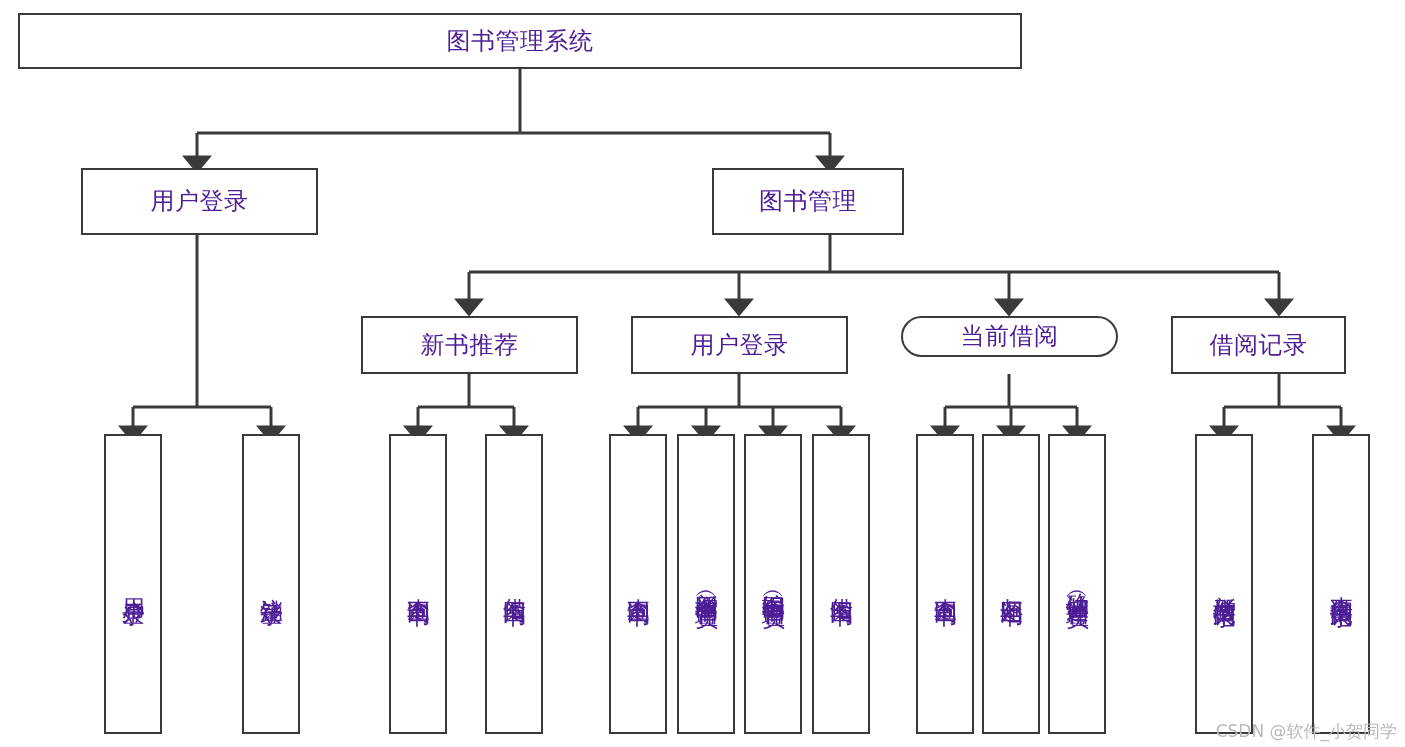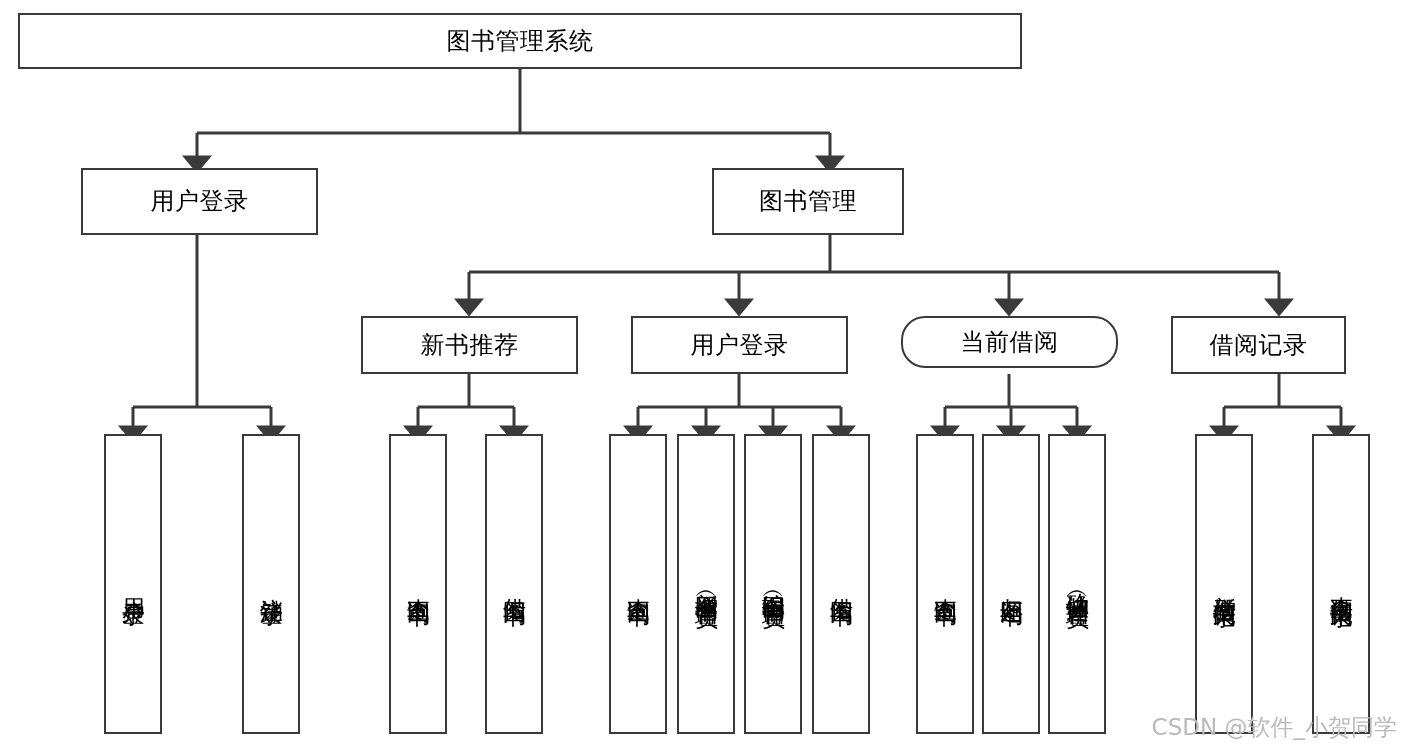--- a/index.html
+++ b/index.html
@@ -26,21 +26,21 @@
     height: 747px;
   }
   .node {
     position: absolute;
     box-sizing: border-box;
     border: 2px solid #3a3a3a;
     background: #ffffff;
     display: flex;
     align-items: center;
     justify-content: center;
-    color: #000000;
+    color: #4c1d95;
     z-index: 2;
   }
   .node .label {
     display: block;
     text-align: center;
     line-height: 1.18;
     letter-spacing: 0.5px;
   }
   .node.horizontal .label {
     writing-mode: horizontal-tb;
@@ -59,21 +59,21 @@
     max-height: 100%;
   }
   .node.root .label { font-size: 24px; }
   .node.level2 .label { font-size: 24px; }
   .node.level3 .label { font-size: 24px; }
 
   #watermark {
     position: absolute;
     right: 8px;
     bottom: 4px;
-    font-size: 23px;
+    font-size: 17px;
     color: #b9b9b9;
     z-index: 5;
     white-space: nowrap;
     font-family: "DejaVu Sans", "Liberation Sans", sans-serif;
   }
 </style>
 </head>
 <body>
 
 <div id="diagram-canvas">
@@ -144,21 +144,21 @@
   </div>
 
   <div class="node horizontal level3" style="left:361px; top:316px; width:217px; height:58px;">
     <span class="label">新书推荐</span>
   </div>
 
   <div class="node horizontal level3" style="left:631px; top:316px; width:217px; height:58px;">
     <span class="label">用户登录</span>
   </div>
 
-  <div class="node horizontal level3" style="left:901px; top:316px; width:217px; height:52px;border-radius:24px;">
+  <div class="node horizontal level3" style="left:901px; top:316px; width:217px; height:41px;border-radius:24px;">
     <span class="label">当前借阅</span>
   </div>
 
   <div class="node horizontal level3" style="left:1171px; top:316px; width:175px; height:58px;">
     <span class="label">借阅记录</span>
   </div>
 
   <div class="node vertical leaf" style="left:104px; top:434px; width:58px; height:300px;">
     <span class="label">用户登录</span>
   </div>

